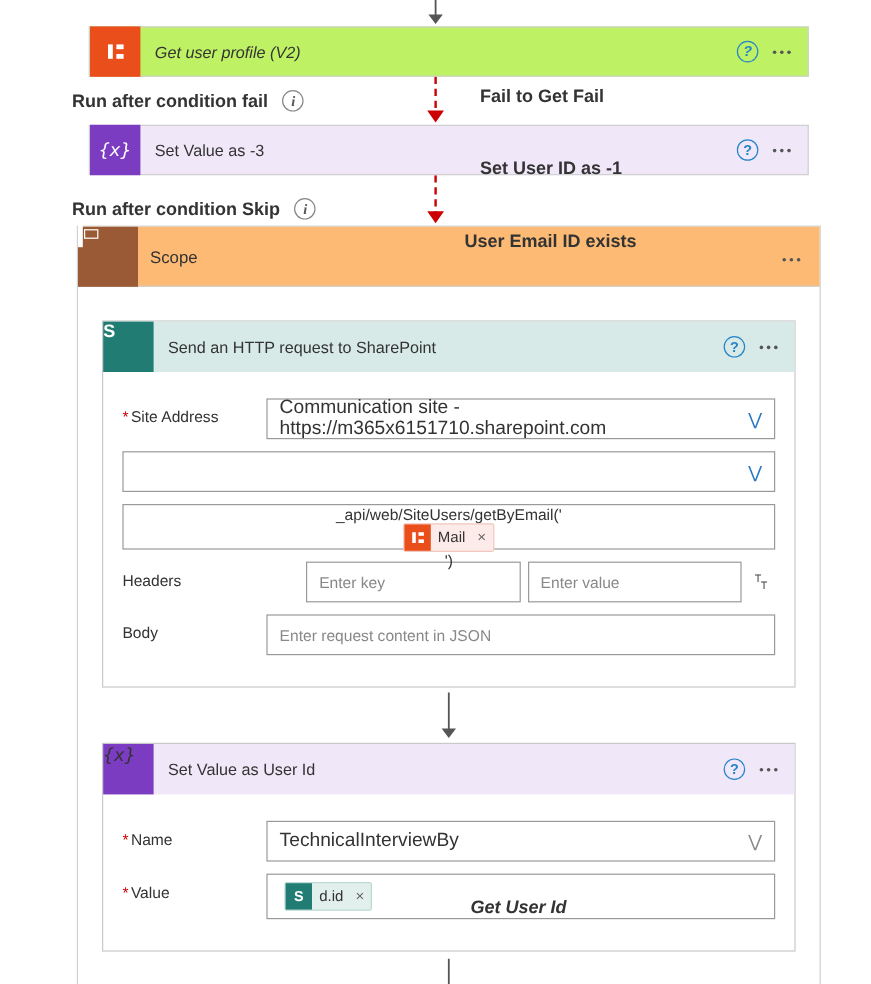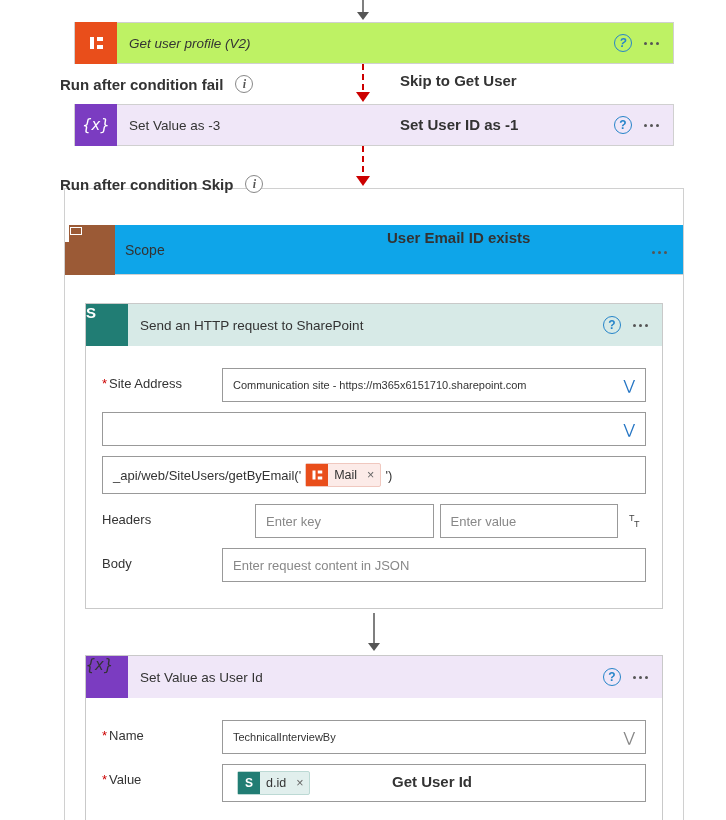--- a/index.html
+++ b/index.html
@@ -61,23 +61,22 @@
     color:#2684c9; font-size:12px; font-weight:600;
   }
   .dots { display:inline-flex; gap:3px; cursor:pointer; }
   .dots span { width:3px; height:3px; background:#555; border-radius:50%; display:block; }
 
   
   .scope {
     border:1px solid #d0d0d0; margin-left:64px; width:620px; background:#fff;
   }
   .scope-head {
-    display:flex; align-items:center; height:50px; background:#0ea5e9;
+    display:flex; align-items:center; height:50px; background:#fdba74;
     border-bottom:1px solid #d0d0d0;
-    margin-top:36px;
   }
   .scope-head .icon-box { width:50px; height:50px; }
   .scope-head .title { padding-left:10px; font-size:14px; }
   .scope-head .right { margin-left:auto; padding-right:16px; }
   .scope-body { padding:28px 16px 20px; }
 
   
   .inner-card {
     border:1px solid #c9c9c9; background:#fff; margin:0 4px;
   }
@@ -100,21 +99,21 @@
     border:1px solid #999; height:34px; display:flex; align-items:center;
     padding:0 10px; position:relative; background:#fff;
   }
   .selectbox .chev {
     position:absolute; right:10px; top:50%; transform:translateY(-50%);
     color:#2676c4; font-size:14px;
   }
   .selectbox.light .chev { color:#888; }
   .textbox.tall { height:38px; }
   .textbox input, .selectbox .val {
-    border:none; outline:none; width:100%; font-size:11px; background:transparent;
+    border:none; outline:none; width:100%; font-size:16px; background:transparent;
   }
   .placeholder { color:#888; }
 
   
   .headers-grid {
     display:flex; align-items:center; gap:6px;padding-left:33px;
   }
   .headers-grid .cell {
     flex:1; border:1px solid #999; height:34px; display:flex; align-items:center;
     padding:0 10px; font-size:13px; color:#888;
@@ -183,49 +182,49 @@
     <div class="arrow-wrap" style="height:40px;">
       <svg class="arrow-svg dashed-arrow" width="20" height="40">
         <line x1="10" y1="0" x2="10" y2="30"></line>
         <polygon points="3,28 17,28 10,38"></polygon>
       </svg>
     </div>
     <div class="runafter-row" style="position:absolute; top:6px; left:0;">
       <span>Run after condition fail</span>
       <span class="info-i">i</span>
     </div>
-    <div class="annot-right" style="left:400px; top:8px;">Skip to Get User</div>
+    <div class="annot-right" style="left:400px; top:8px;">Fail to Get Fail</div>
   </div>
 
   <div style="position:relative;">
     <div class="card purple">
       <div class="icon-box purple">
           <span class="var-icon">{x}</span>
         </div>
       <div class="title">Set Value as -3</div>
       <div class="right">
         <span class="help-q">?</span>
         <span class="dots">
             <span></span>
             <span></span>
             <span></span>
           </span>
       </div>
     </div>
-    <div class="annot-mid" style="left:400px; top:12px;">Set User ID as -1</div>
+    <div class="annot-mid" style="left:400px; top:28px;">Set User ID as -1</div>
   </div>
 
   <div style="position:relative; height:42px;">
     <div class="arrow-wrap" style="height:42px;">
       <svg class="arrow-svg dashed-arrow" width="20" height="42">
         <line x1="10" y1="0" x2="10" y2="32"></line>
         <polygon points="3,30 17,30 10,40"></polygon>
       </svg>
     </div>
-    <div class="runafter-row" style="position:absolute; top:24px; left:0;">
+    <div class="runafter-row" style="position:absolute; top:14px; left:0;">
       <span>Run after condition Skip</span>
       <span class="info-i">i</span>
     </div>
   </div>
 
   <div class="scope">
     <div class="scope-head" style="position:relative;">
       <div class="icon-box tan"><span class="scope-icon"></span></div>
       <div class="title">Scope</div>
       <div class="annot-mid" style="left:322px; top:4px;">User Email ID exists</div>
@@ -268,21 +267,21 @@
           <div class="field-row">
             <div class="field-ctrl">
               <div class="selectbox">
                 <span class="chev">⋁</span>
               </div>
             </div>
           </div>
 
           <div class="field-row">
             <div class="field-ctrl">
-              <div class="textbox tall" style="gap:0;">
+              <div class="textbox tall" style="gap:0;flex-direction:column;">
                 <span>_api/web/SiteUsers/getByEmail('</span>
                 <span class="pill orange">
                   <span class="pill-icon">
                       <span class="office-icon" style="transform:scale(.75);"></span>
                     </span>
                   <span>Mail</span>
                   <span class="x">×</span>
                 </span>
                 <span>')</span>
               </div>
@@ -356,21 +355,21 @@
             <div class="field-ctrl" style="position:relative;">
               <div class="textbox tall">
                 <span class="pill green">
                   <span class="pill-icon">
                       <span class="sp-icon" style="font-size:12px;">S</span>
                     </span>
                   <span>d.id</span>
                   <span class="x">×</span>
                 </span>
               </div>
-              <div class="annot-mid" style="left:170px; top:9px;">Get User Id</div>
+              <div class="annot-mid" style="left:170px; top:20px;font-style:italic;">Get User Id</div>
             </div>
           </div>
 
         </div>
       </div>
 
       <div class="arrow-wrap" style="height:40px;">
         <svg class="arrow-svg solid-arrow" width="20" height="40">
           <line x1="10" y1="6" x2="10" y2="40"></line>
         </svg>

